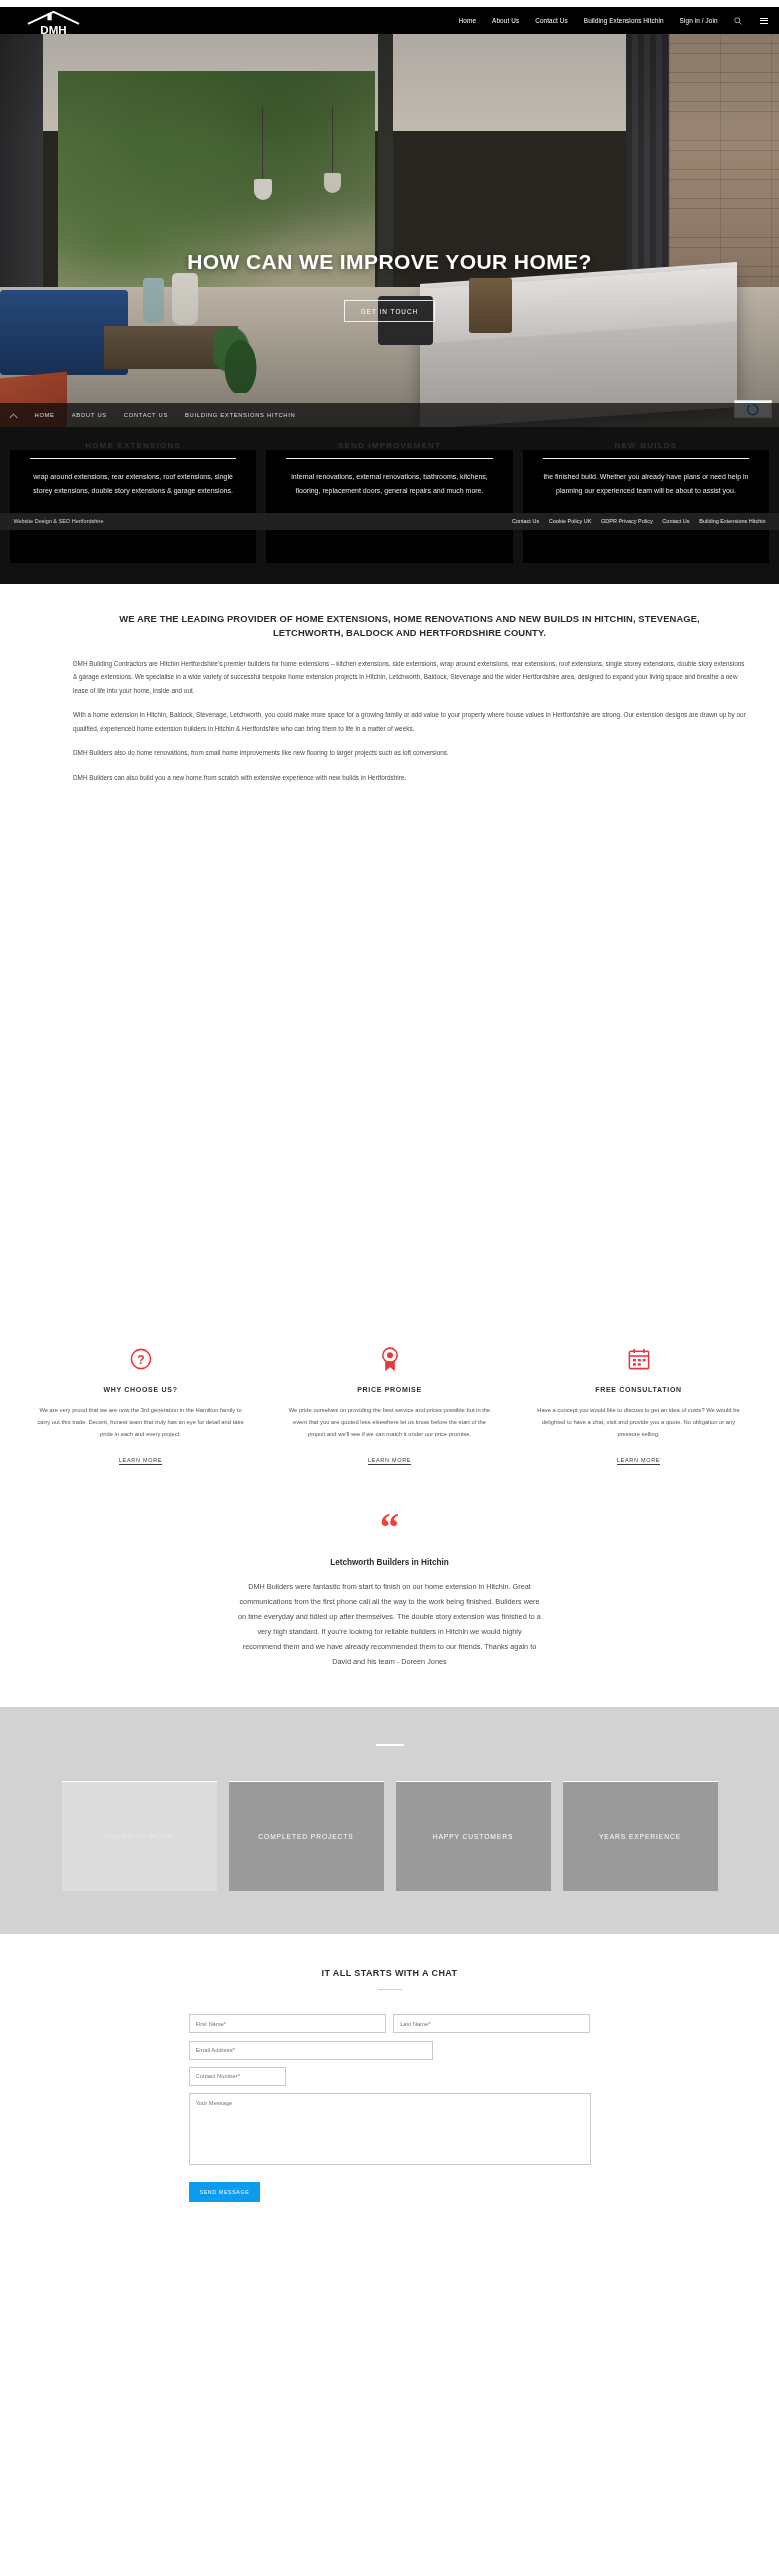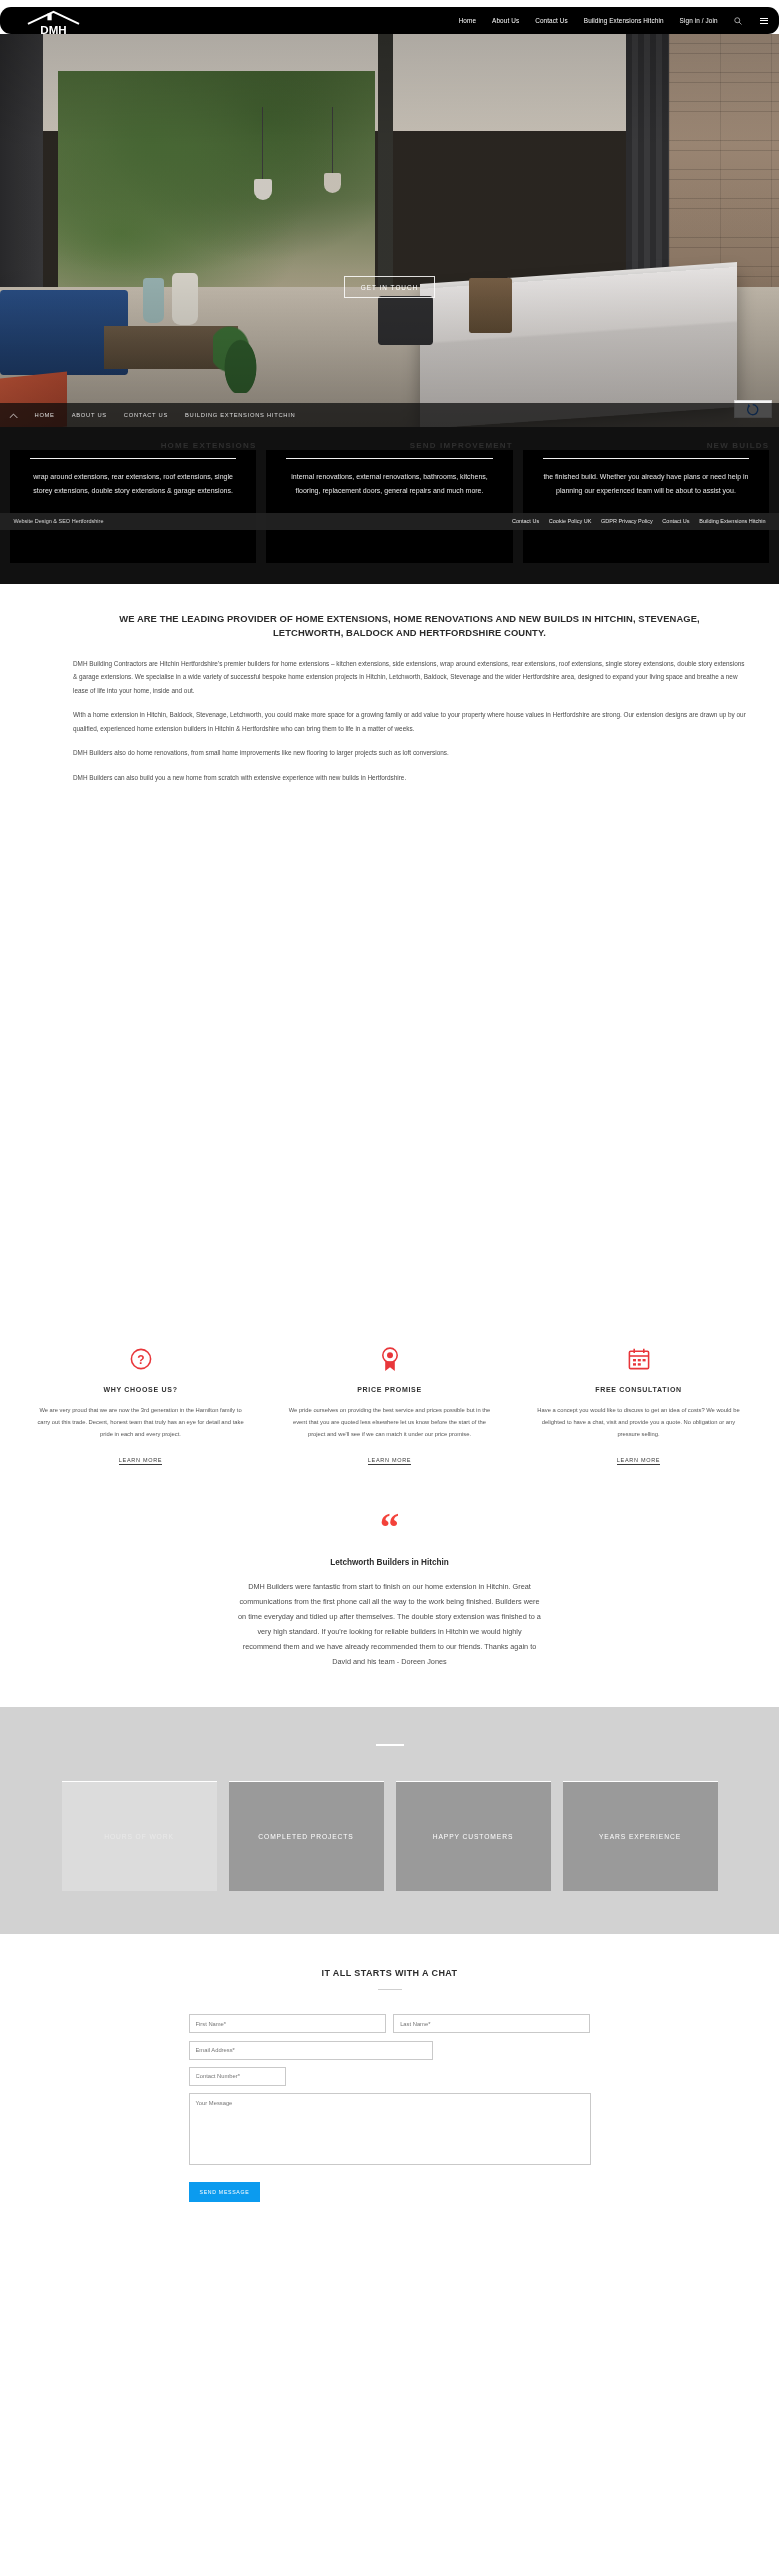--- a/index.html
+++ b/index.html
@@ -14,21 +14,20 @@
 
   
   .topstrip { height: 7.3px; background: #ffffff; }
   .header {
     height: 27px;
     background: #000000;
     display: flex;
     align-items: center;
     padding: 0 11px;
     position: relative;
-    border-radius: 11px;
   }
   .logo-wrap { width: 91px; height: 27px; position: relative; }
   .logo-svg { position: absolute; left: 6px; top: 1.2px; }
   .nav-main {
     margin-left: auto;
     display: flex;
     align-items: center;
     gap: 16px;
   }
   .nav-main a {
@@ -186,21 +185,21 @@
   .cookie-strip .left { color:#d8d8d8; font-size: 5.5px; }
   .cookie-links { margin-left:auto; display:flex; gap: 9.7px; }
   .cookie-links a { color:#e4e4e4; font-size: 5.5px; text-decoration:none; white-space:nowrap;}
 
   
   .band-titles{
     position:relative; display:flex; gap:9.7px; padding: 0 9.7px;
     background:#111; 
   }
   .band-title-cell{
-    flex:1; text-align:right; color:#2f2f2f; font-size:8px;
+    flex:1; text-align:center; color:#2f2f2f; font-size:8px;
     letter-spacing:1.2px; font-weight:700; padding: 13.4px 0 0;
   }
 
   
   .intro { padding: 28px 33px 24px; margin-left: 40px; }
   .intro h2 {
     text-align:center; font-size: 9.4px; line-height: 1.55; font-weight: 700;
     color:#2b2b2b; letter-spacing:0.1px; max-width: 646px; margin: 0 auto 16px;
   }
   .intro p {
@@ -313,20 +312,21 @@
     <div class="pendant"></div>
     <div class="pendant2"></div>
     <div class="redchair"></div>
     <div class="plant"></div>
     <div class="darkchair"></div>
     <div class="potvase"></div>
   </div>
   <div class="hero-shade"></div>
 
   <div class="hero-content">
+    <h1 class="hero-title">HOW CAN WE IMPROVE YOUR HOME?</h1>
     <button class="hero-btn">GET IN TOUCH</button>
   </div>
 
   <div class="recaptcha-badge">
     <svg width="13.4" height="13.4" viewBox="0 0 24 24">
       <path d="M12 3a9 9 0 1 1-6.3 2.6" stroke="#1a73e8" stroke-width="2.4" fill="none"></path>
       <polygon points="4,2 8,6 3,7" fill="#1a73e8"></polygon>
     </svg>
   </div>
 

